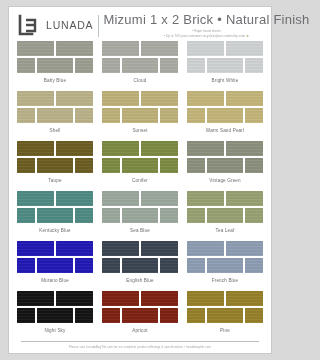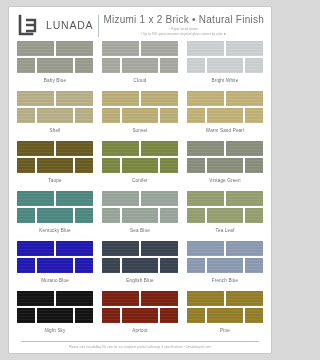--- a/index.html
+++ b/index.html
@@ -59,21 +59,21 @@
     margin-left:5px;
   }
 
   .title-block{
     flex:1 1 auto;
     text-align:center;
     padding-left:4px;
     padding-bottom:2px;
   }
   .title{
-    font-size:10px;
+    font-size:13px;
     color:#6d6e71;
     letter-spacing:0.25px;
     white-space:nowrap;
   }
   .bullets{
     margin-top:2px;
     text-align:center;
   }
   .bullet{
     font-size:2.9px;

